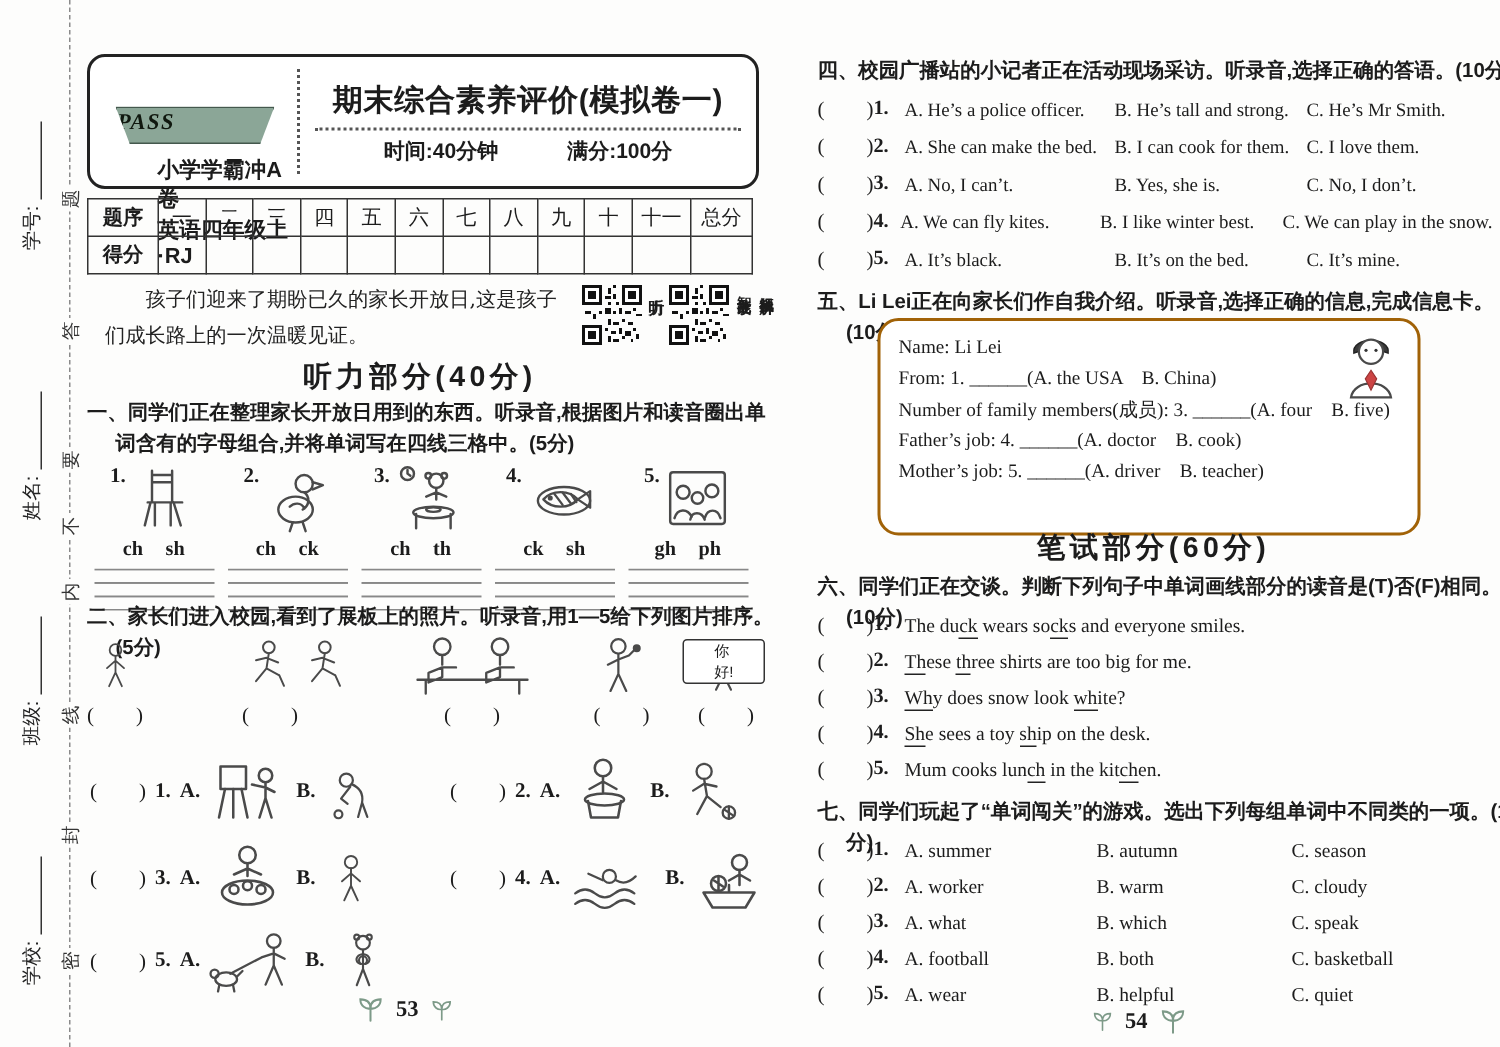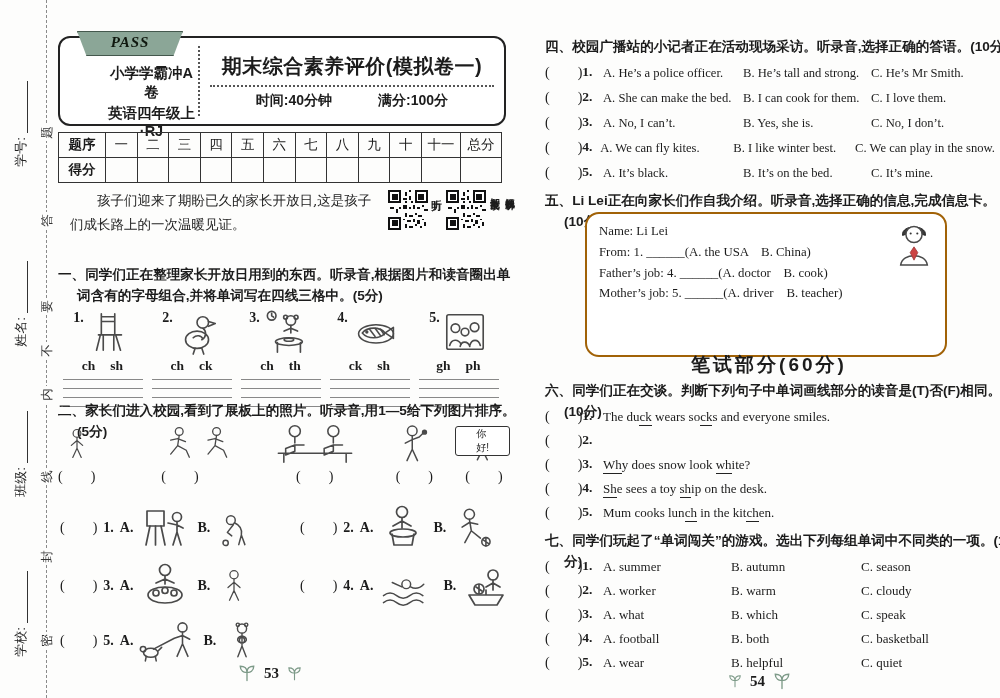--- a/index.html
+++ b/index.html
@@ -12,21 +12,21 @@
           font-size:12.5px;background:#fdfdfc;transform:rotate(-90deg);color:#333;}
   .mlabel{position:absolute;width:150px;left:-54px;display:flex;align-items:center;gap:4px;
           justify-content:center;transform:rotate(-90deg);font-size:13px;color:#222;}
   .mblank{display:inline-block;width:52px;border-bottom:1.3px solid #333;height:12px;}
   .inst{font-weight:700;font-size:13.6px;line-height:1.55;padding-left:1.4em;text-indent:-1.4em;}
   .secTitle{text-align:center;font-size:19px;font-weight:800;letter-spacing:3px;}
   .dg{stroke:#4a4a4a;stroke-width:1.7;fill:none;stroke-linecap:round;stroke-linejoin:round;}
   
   #hbox{left:58px;top:36px;width:444px;height:86px;border:2.5px solid #222;border-radius:12px;
         display:flex;background:#fff;}
-  #hleft{width:138px;position:relative;text-align:center;padding-top:24px;}
+  #hleft{width:138px;position:relative;padding-top:24px;margin-top:40px;}
   #banner{position:absolute;top:-7px;left:17px;width:104px;height:23px;background:#8ba697;
           clip-path:polygon(0 0,100% 0,91% 100%,9% 100%);border:1px solid #44584d;
           font-family:"Liberation Serif",serif;font-style:italic;font-weight:800;font-size:15px;
           line-height:21px;color:#10180f;letter-spacing:1px;}
   .hl1{font-weight:700;font-size:14.5px;margin-top:2px;padding-left:45px;}
   #hdiv{border-left:2px dotted #555;margin:8px 0;}
   #hright{flex:1;display:flex;flex-direction:column;justify-content:center;padding:16px 8px;}
   #htitle{text-align:center;font-size:20px;font-weight:800;letter-spacing:0.5px;}
   #hdot{border-bottom:2px dotted #555;margin:5px 2px;}
   #hmeta{display:flex;justify-content:center;gap:46px;font-weight:700;font-size:14px;}
@@ -372,20 +372,21 @@
         <use href="#sym-qr"></use>
       </svg>
     <span class="vtext">听力</span>
     <svg width="40" height="40">
         <use href="#sym-qr"></use>
       </svg>
     <span class="vtext" style="font-size:9.5px;letter-spacing:1px">智能批改</span>
     <span class="vtext" style="font-size:9.5px;letter-spacing:1px">视频讲解</span>
   </div>
 
+  <div class="abs secTitle" style="left:58px;top:238px;width:444px">听力部分(40分)</div>
 
   <div class="abs inst" style="left:58px;top:264px;width:446px">一、同学们正在整理家长开放日用到的东西。听录音,根据图片和读音圈出单词含有的字母组合,并将单词写在四线三格中。(5分)</div>
 
   <div class="abs" id="s1row">
     <div class="s1item">
       <div class="s1head">
           <span class="s1num">1.</span>
           <svg width="46" height="46">
             <use href="#sym-chair"></use>
           </svg>
@@ -609,40 +610,42 @@
   </div>
 
   <div class="abs inst" style="left:545px;top:190px;width:448px">五、Li Lei正在向家长们作自我介绍。听录音,选择正确的信息,完成信息卡。(10分)</div>
 
   <div class="abs" id="card">
     <svg style="position:absolute;right:12px;top:6px" width="38" height="48">
         <use href="#sym-boyface"></use>
       </svg>
     <div class="cline">Name: Li Lei</div>
     <div class="cline">From: 1. ______(A. the USA　B. China)</div>
+    <div class="cline">Number of family members(成员): 3. ______(A. four　B. five)</div>
     <div class="cline">Father’s job: 4. ______(A. doctor　B. cook)</div>
     <div class="cline">Mother’s job: 5. ______(A. driver　B. teacher)</div>
   </div>
 
   <div class="abs secTitle" style="left:545px;top:352px;width:448px">笔试部分(60分)</div>
 
   <div class="abs inst" style="left:545px;top:380px;width:450px">六、同学们正在交谈。判断下列句子中单词画线部分的读音是(T)否(F)相同。(10分)</div>
 
   <div class="qrow" style="left:545px;top:408px">
     <span class="c0">
         <span class="brkt">(　　)</span>
         <span class="bnum">1.</span>
       </span>
     <span style="font-size:13px"><span>The du</span><span class="useg">ck</span><span> wears so</span><span class="useg">ck</span><span>s and everyone smiles.</span></span>
   </div>
   <div class="qrow" style="left:545px;top:432px">
     <span class="c0">
         <span class="brkt">(　　)</span>
         <span class="bnum">2.</span>
       </span>
+    <span style="font-size:13px"><span class="useg">Th</span><span>ese </span><span class="useg">th</span><span>ree shirts are too big for me.</span></span>
   </div>
   <div class="qrow" style="left:545px;top:456px">
     <span class="c0">
         <span class="brkt">(　　)</span>
         <span class="bnum">3.</span>
       </span>
     <span style="font-size:13px"><span class="useg">Wh</span><span>y does snow look </span><span class="useg">wh</span><span>ite?</span></span>
   </div>
   <div class="qrow" style="left:545px;top:480px">
     <span class="c0">

